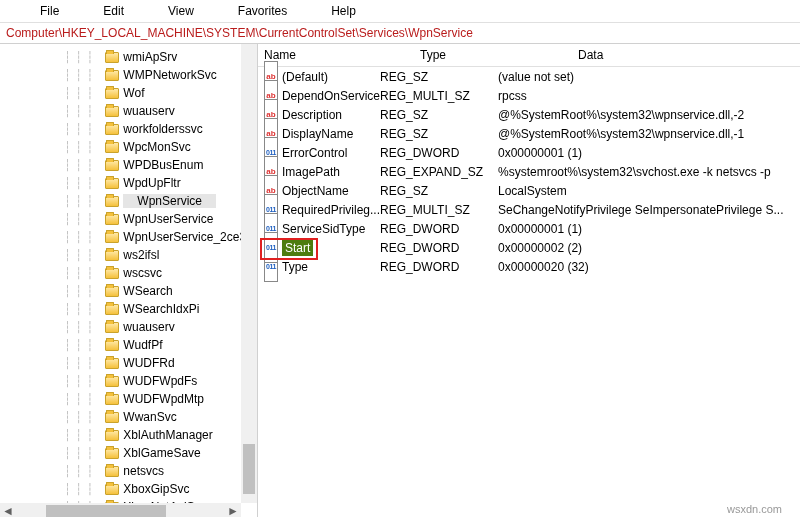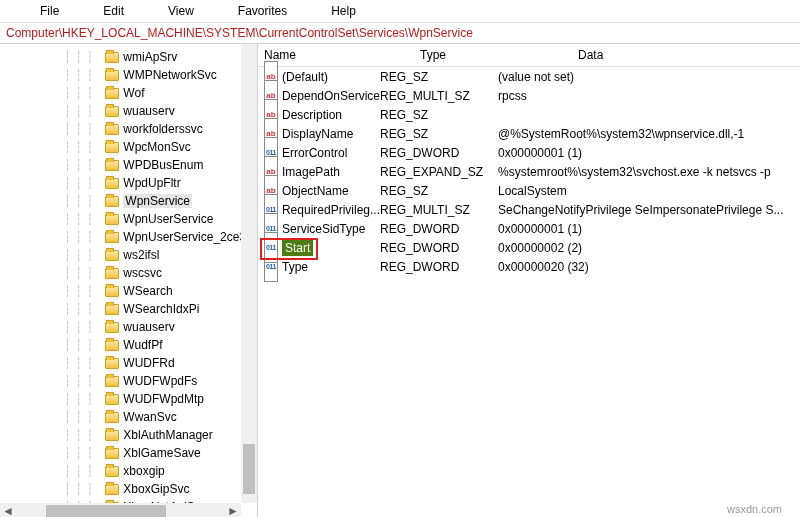--- a/index.html
+++ b/index.html
@@ -10,21 +10,21 @@
   .content { display: flex; height: calc(100% - 42px); }
   .tree-pane { width: 258px; border-right: 1px solid #d0d0d0; overflow: hidden; position: relative; }
   .tree-scroll { position: absolute; right: 0; top: 0; bottom: 16px; width: 16px; background: #f0f0f0; }
   .tree-scroll .thumb { position: absolute; left: 2px; right: 2px; top: 400px; height: 50px; background: #c0c0c0; }
   .tree-hscroll { position: absolute; left:0; right:16px; bottom:0; height:16px; background:#f0f0f0; display:flex; align-items:center; }
   .tree-hscroll .lbtn, .tree-hscroll .rbtn { width:16px; text-align:center; color:#606060; }
   .tree-hscroll .hthumb { margin-left:30px; width:120px; height:12px; background:#c0c0c0; }
   .tree { padding: 4px 0 0 0; }
   .tree-row { display: flex; align-items: center; height: 18px; padding-left: 64px; white-space: nowrap; cursor: default; }
   .tree-row .guides { color: #bbb; font-family: monospace; font-size: 11px; letter-spacing: -1px; margin-right: 2px; white-space: pre; }
-  .tree-row.sel .lbl { background: #e5e5e5; padding: 0 2px; }
+  .tree-row.sel .lbl { background: #e5e5e5; padding: 0 14px; }
   .folder-icon { width: 14px; height: 11px; background: linear-gradient(#ffe9a8,#f5c13b); border: 1px solid #caa22a; border-radius: 1px; margin-right: 4px; position: relative; }
   .folder-icon::before { content:""; position:absolute; top:-3px; left:0; width:6px; height:3px; background:#f5c13b; border:1px solid #caa22a; border-bottom:none; border-radius:1px 1px 0 0;}
   .list-pane { flex: 1; position: relative; }
   .list-header { display: flex; border-bottom: 1px solid #e0e0e0; padding: 4px 0 4px 6px; color:#000;gap:40px; }
   .col-name { width: 116px; }
   .col-type { width: 118px; }
   .col-data { flex: 1; }
   .list-body { }
   .list-row { display: flex; align-items: center; padding: 1px 0 1px 6px; height: 19px; }
   .list-row .cell-name { width: 116px; display:flex; align-items:center; overflow:hidden; white-space:nowrap; }
@@ -167,21 +167,21 @@
           <span class="lbl">XblAuthManager</span>
         </div>
         <div class="tree-row">
           <span class="guides">┆ ┆ ┆  </span>
           <span class="folder-icon"></span>
           <span class="lbl">XblGameSave</span>
         </div>
         <div class="tree-row">
           <span class="guides">┆ ┆ ┆  </span>
           <span class="folder-icon"></span>
-          <span class="lbl">xboxgip</span>
+          <span class="lbl">netsvcs</span>
         </div>
         <div class="tree-row">
           <span class="guides">┆ ┆ ┆  </span>
           <span class="folder-icon"></span>
           <span class="lbl">XboxGipSvc</span>
         </div>
         <div class="tree-row">
           <span class="guides">┆ ┆ ┆  </span>
           <span class="folder-icon"></span>
           <span class="lbl">XboxNetApiSvc</span>
@@ -220,20 +220,21 @@
           </div>
           <div class="cell-type">REG_MULTI_SZ</div>
           <div class="cell-data">rpcss</div>
         </div>
         <div class="list-row">
           <div class="cell-name">
             <span class="val-icon str">ab</span>
             <span class="nm">Description</span>
           </div>
           <div class="cell-type">REG_SZ</div>
+          <div class="cell-data">@%SystemRoot%\system32\wpnservice.dll,-2</div>
         </div>
         <div class="list-row">
           <div class="cell-name">
             <span class="val-icon str">ab</span>
             <span class="nm">DisplayName</span>
           </div>
           <div class="cell-type">REG_SZ</div>
           <div class="cell-data">@%SystemRoot%\system32\wpnservice.dll,-1</div>
         </div>
         <div class="list-row">

